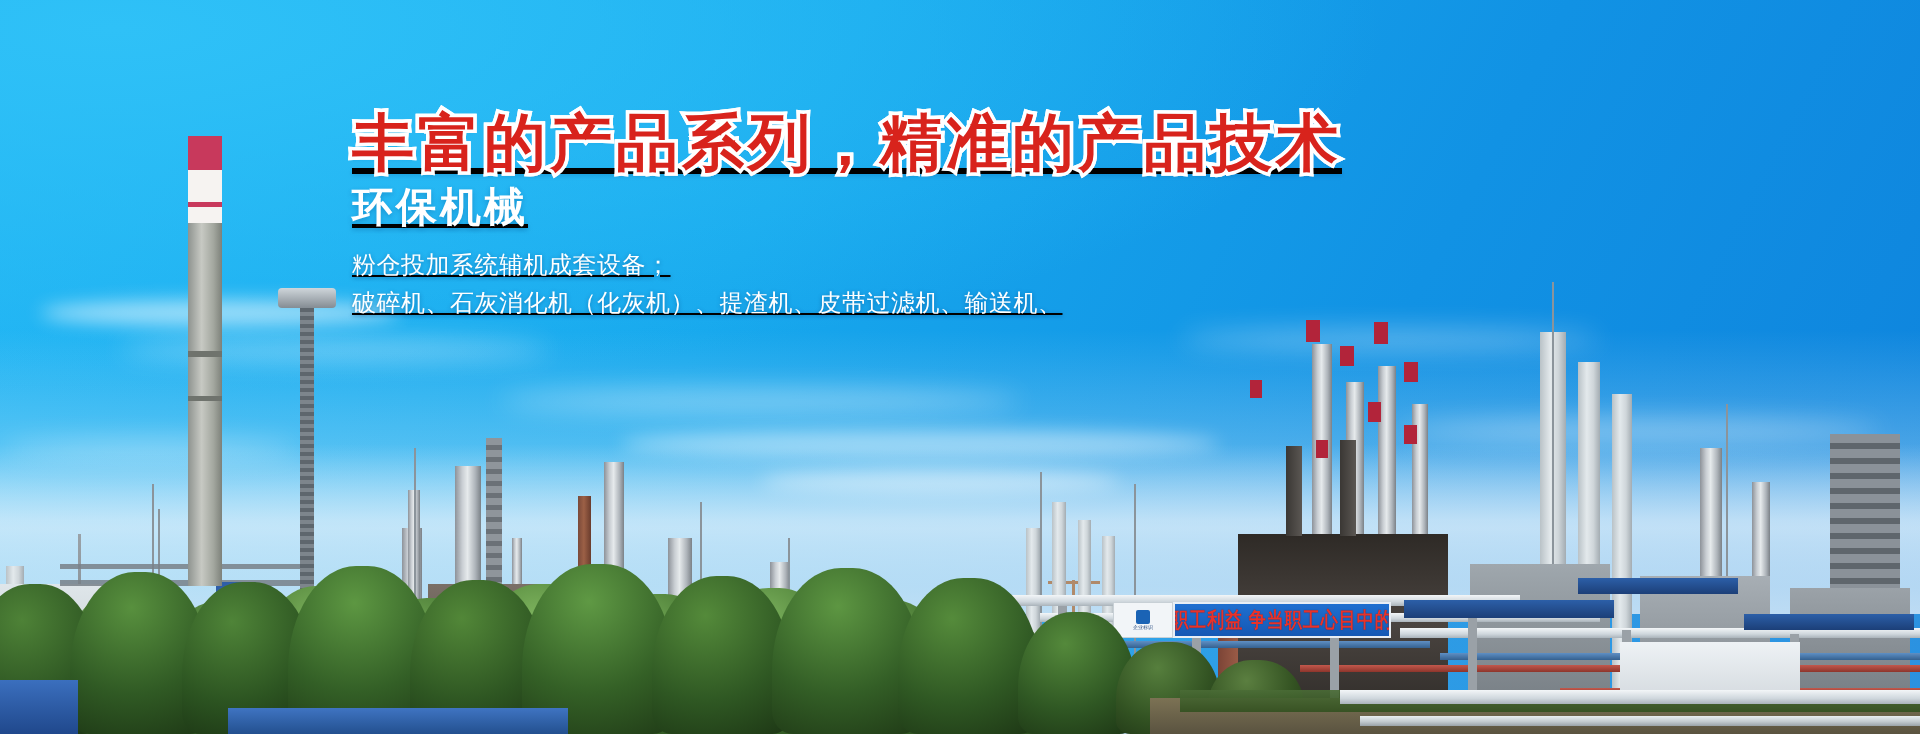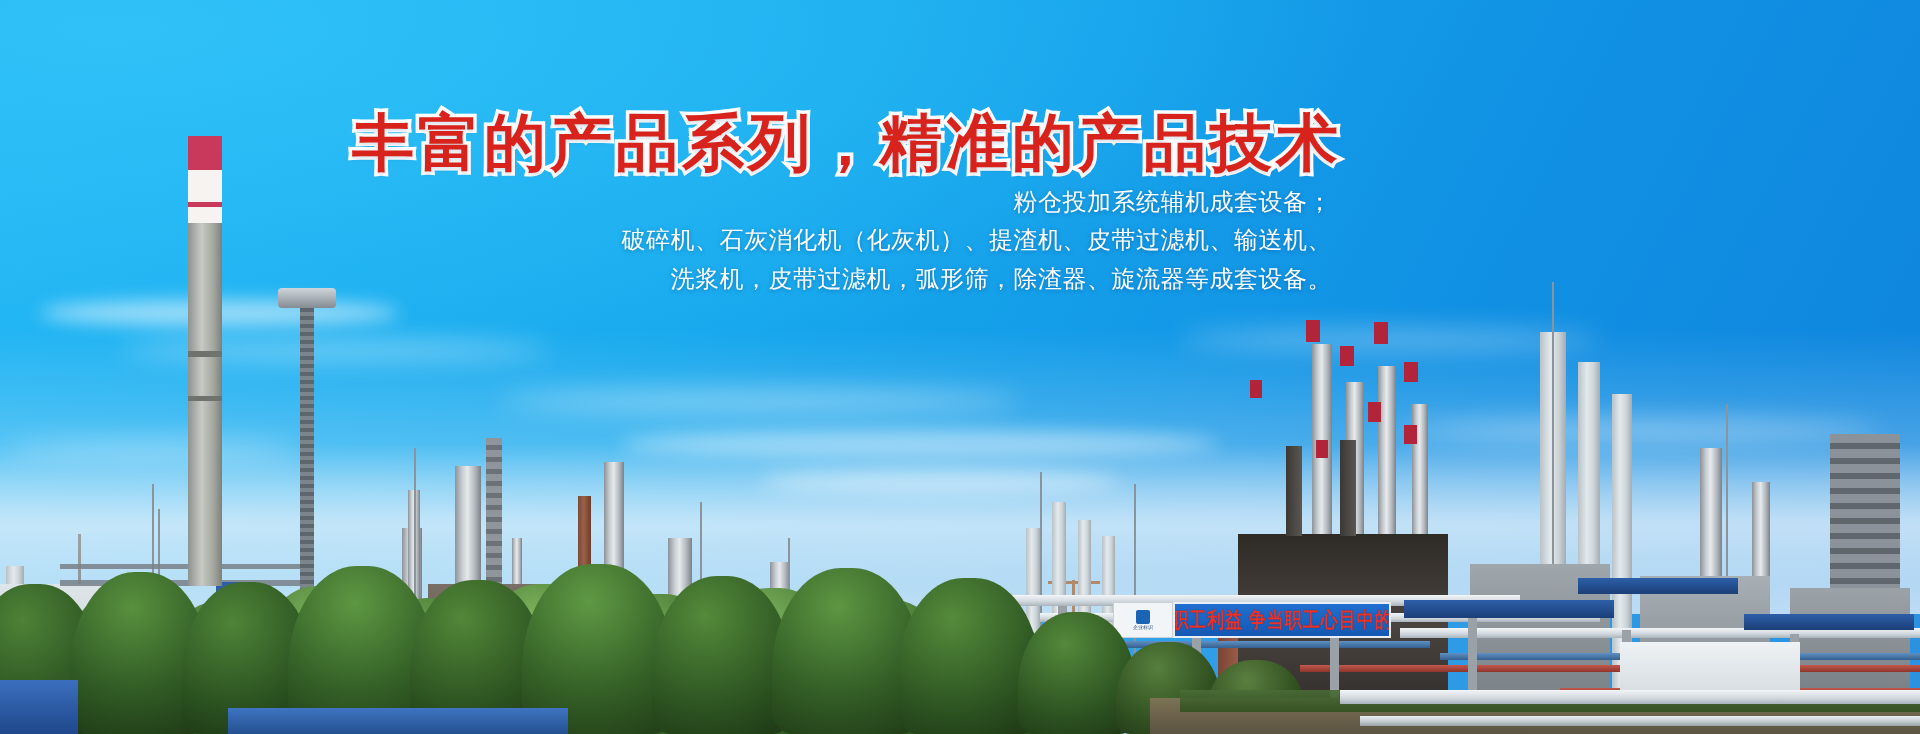--- a/index.html
+++ b/index.html
@@ -89,20 +89,21 @@
     position:absolute;background:#f2f5f8;border:1px solid #c8d0d6;
     display:flex;align-items:center;justify-content:center;flex-direction:column;
   }
   .sign-white .logo{width:14px;height:14px;background:#1a63b5;border-radius:2px;}
   .sign-white .sw{font-size:5px;color:#2a4d80;}
 
   
   #textblock{
     position:absolute; left:352px; top:110px; z-index:40;
     width:1120px;
+    text-decoration:underline;
   }
   #headline{
     font-family:"DejaVu Sans","Liberation Sans",sans-serif;
     font-size:62px;
     font-weight:bold;
     color:#D8231C;
     letter-spacing:4px;
     line-height:1.08;
     margin:0 0 6px 0;
     white-space:nowrap;
@@ -122,21 +123,21 @@
   }
   #bodytext{
     font-family:"DejaVu Sans","Liberation Sans",sans-serif;
     font-size:24px;
     color:#ffffff;
     line-height:1.60;
     letter-spacing:.5px;
     text-shadow:0 1px 4px rgba(0,60,120,.45);
     max-width:980px;
   }
-  #bodytext .ln{display:block;white-space:nowrap;text-align:right;}
+  #bodytext .ln{display:block;white-space:nowrap;}
 </style>
 </head>
 <body>
 
 <div id="banner">
 
   <div class="sky"></div>
   <div class="sky-haze"></div>
 
   <div class="cloud" style="left:40px;top:300px;width:360px;height:26px;"></div>
@@ -314,20 +315,20 @@
 
     <div class="box" style="left:1150px;bottom:0;width:770px;height:36px;background:linear-gradient(to bottom,#7c7254,#5a5340);"></div>
     <div class="box" style="left:1180px;bottom:22px;width:740px;height:22px;background:linear-gradient(to bottom,#4a6c36,#32501f);opacity:.9;"></div>
 
     <div class="white-rack" style="left:1340px;bottom:30px;width:580px;height:14px;"></div>
     <div class="pipe" style="left:1360px;bottom:8px;width:560px;height:10px;"></div>
   </div>
 
   <div id="textblock">
     <h1 id="headline">丰富的产品系列，精准的产品技术</h1>
+    <h2 id="subhead">环保机械</h2>
     <div id="bodytext">
       <span class="ln">粉仓投加系统辅机成套设备；</span>
       <span class="ln">破碎机、石灰消化机（化灰机）、提渣机、皮带过滤机、输送机、</span>
-      <span class="ln">洗浆机，皮带过滤机，弧形筛，除渣器、旋流器等成套设备。</span>
     </div>
   </div>
 
 </div>
 
 </body></html>

